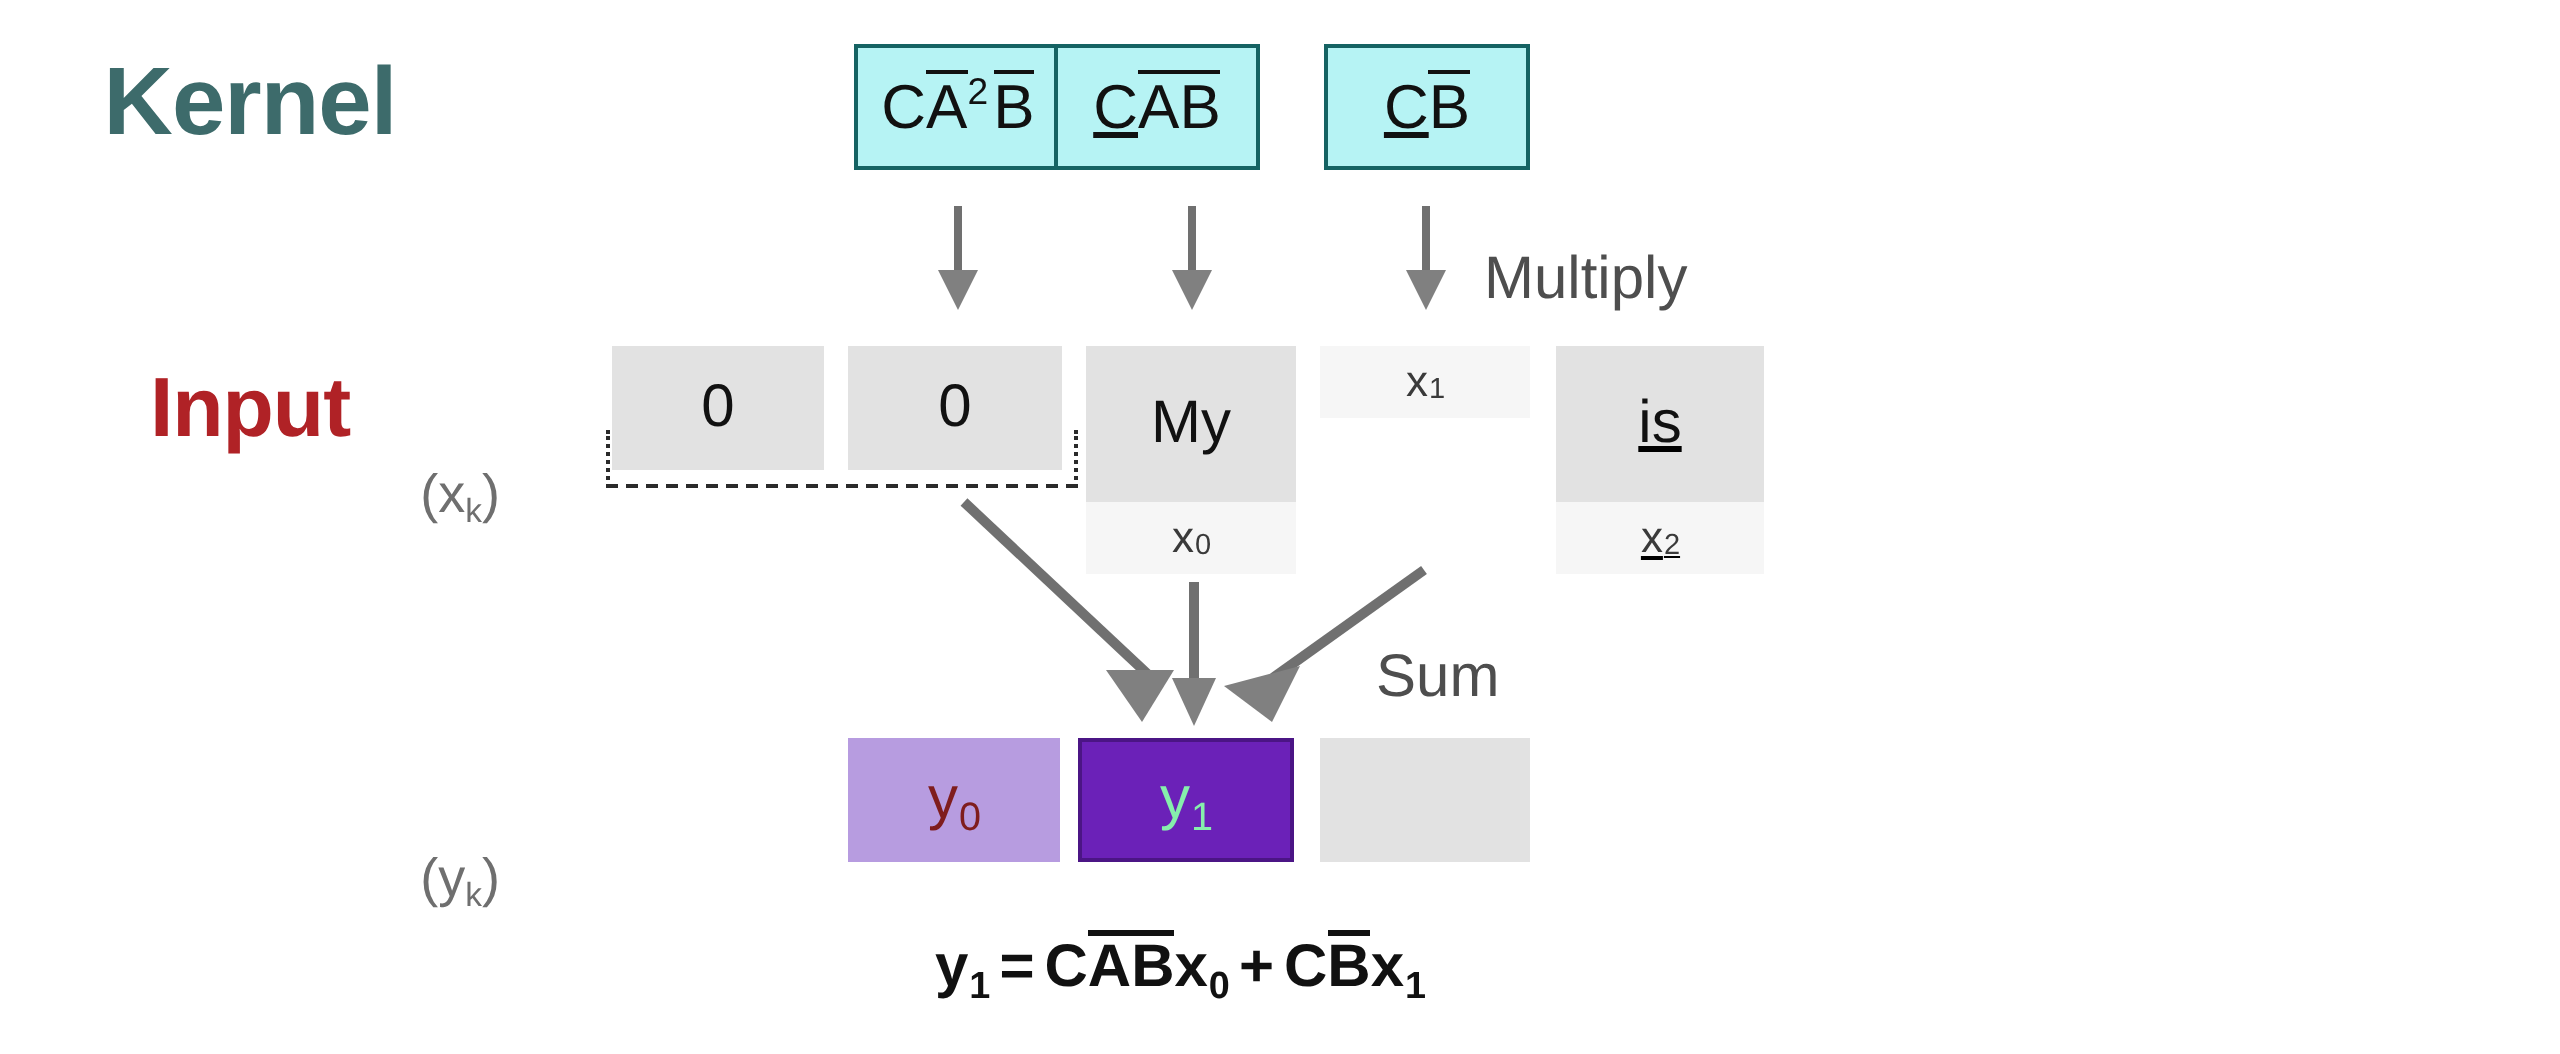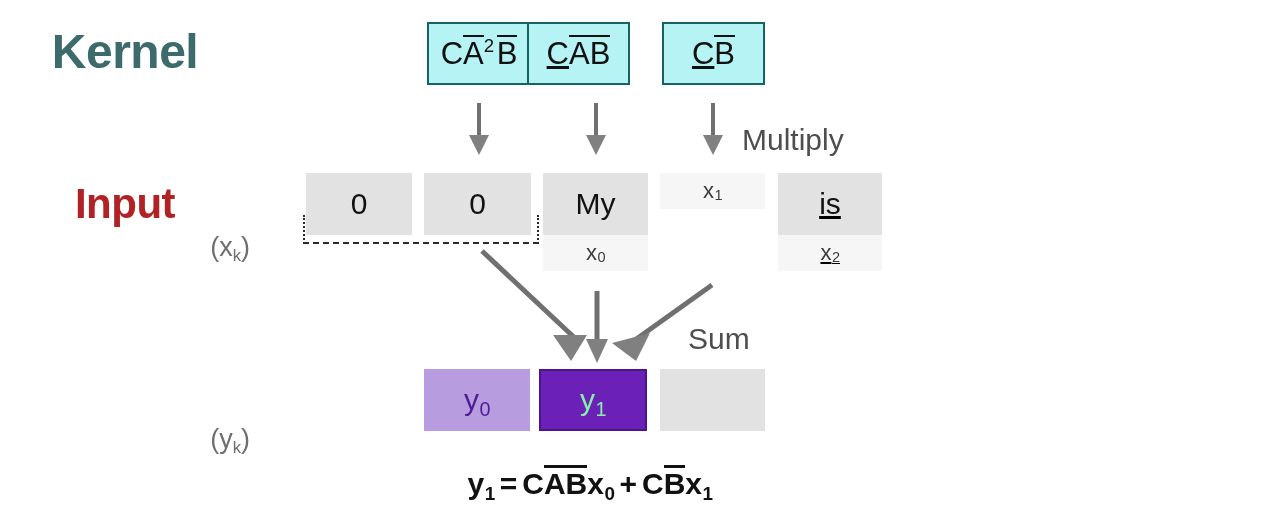--- a/index.html
+++ b/index.html
@@ -121,21 +121,21 @@
     white-space: nowrap;
     margin-top: 15px;
   }
 
   
   .in-cell {
     position: absolute;
     top: 173px;
   }
   .in-cell .word {
-    height: 62px;
+    height: 78px;
     background: #e2e2e2;
     display: flex;
     align-items: center;
     justify-content: center;
     font-size: 30px;
     color: #111111;
   }
   .in-cell .idx {
     height: 36px;
     background: #f6f6f6;
@@ -215,21 +215,21 @@
   .out-cell sub {
     font-size: 0.66em;
     vertical-align: baseline;
     position: relative;
     top: 0.30em;
     left: 0.5px;
   }
   #out-cell-0 {
     left: 424px; width: 106px;
     background: #b79ce0;
-    color: #4c1d95;
+    color: #7f1d1d;
   }
   #out-cell-1 {
     left: 539px; width: 108px;
     background: #6b21b8;
     color: #86efac;
     border: 2px solid #4b1585;
   }
   #out-cell-2 {
     left: 660px; width: 105px;
     background: #e2e2e2;

